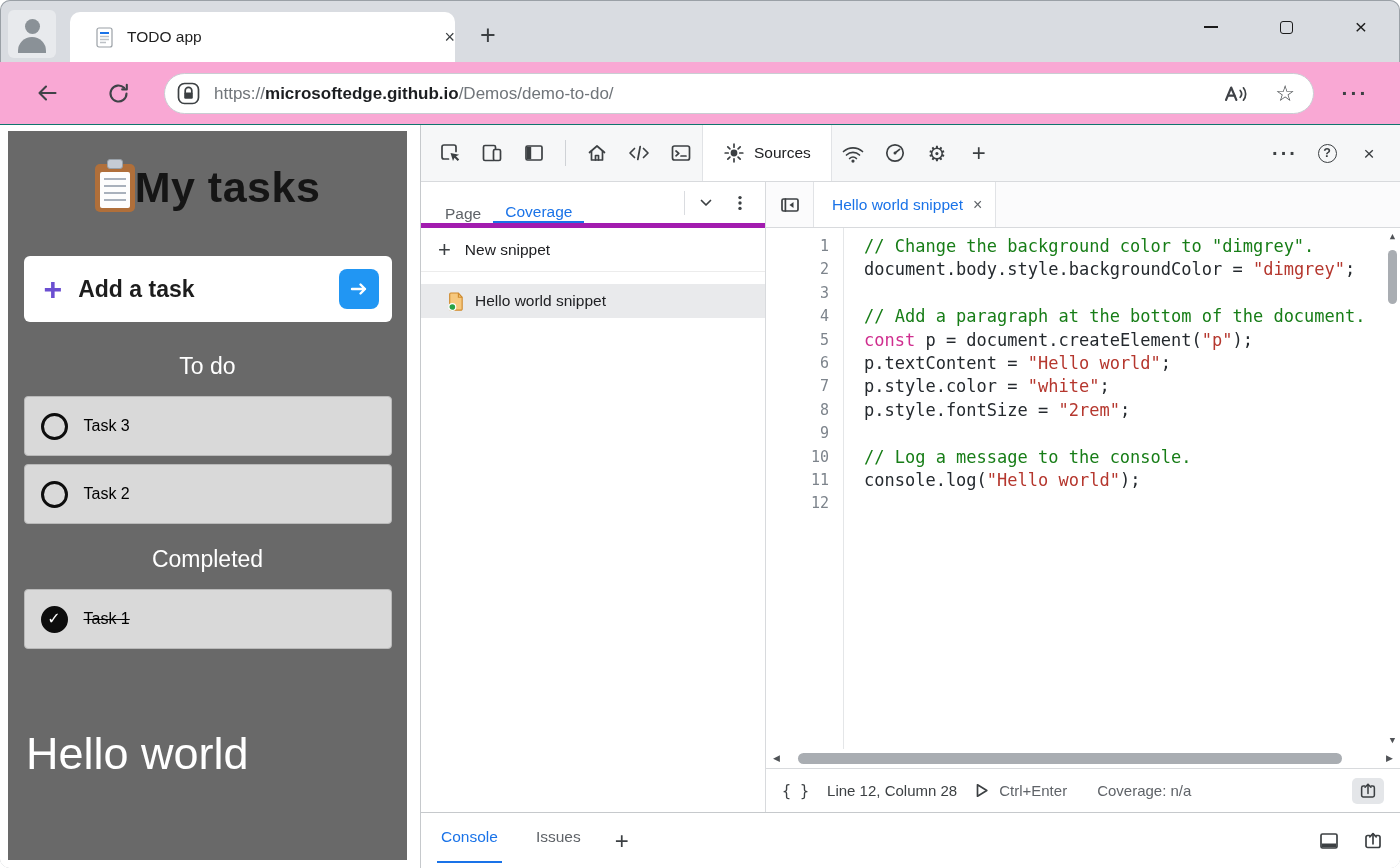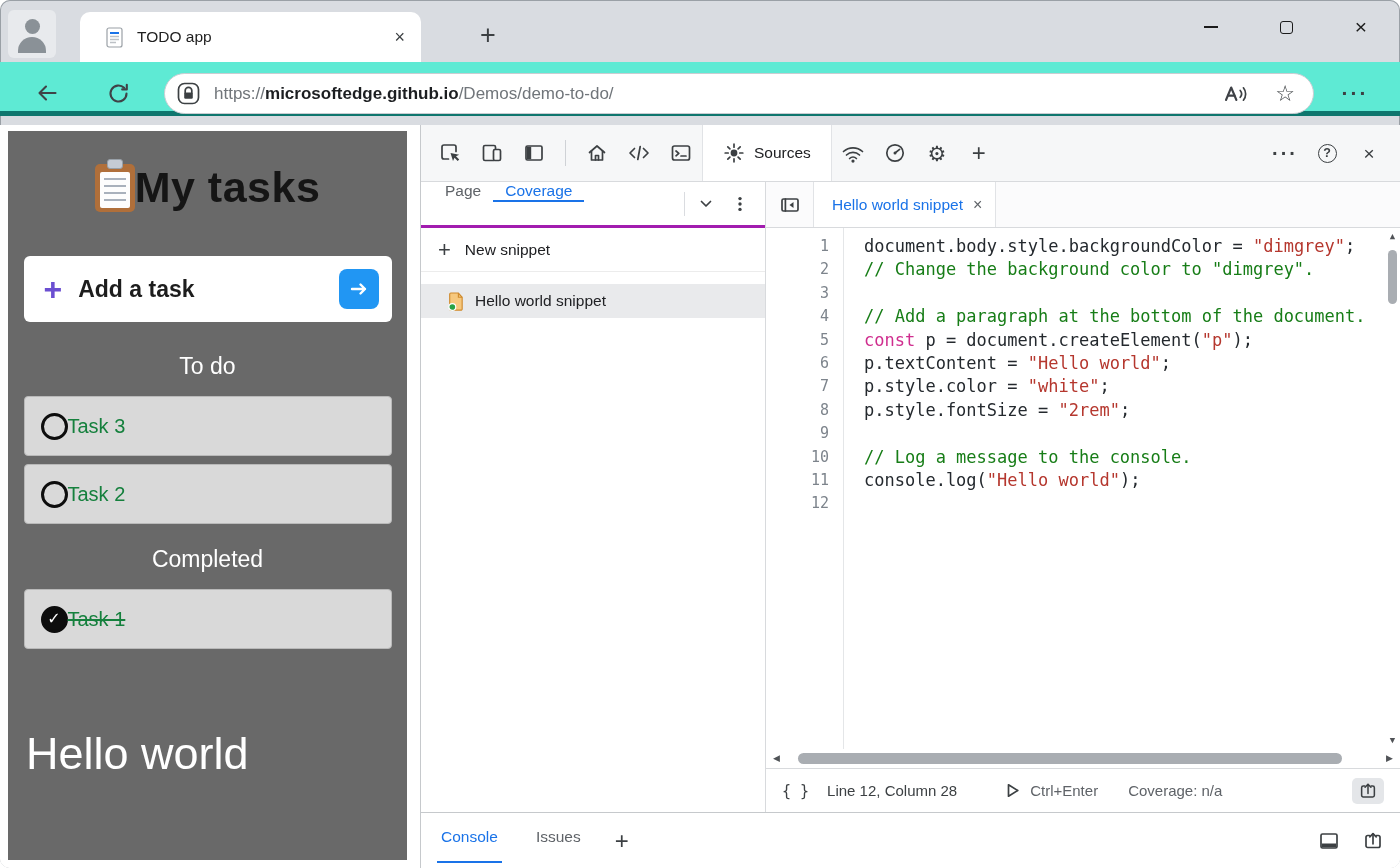--- a/index.html
+++ b/index.html
@@ -12,33 +12,33 @@
 
   #screen{position:relative;width:1400px;height:868px;border-radius:10px;overflow:hidden;
           background:#d9dce1;box-shadow:0 0 0 1px #9aa0a6 inset}
 
   
   .tabstrip{position:relative;height:62px}
   .avatar{position:absolute;left:8px;top:10px;width:48px;height:48px;border-radius:6px;background:#e8eaed;
           display:flex;flex-direction:column;align-items:center;overflow:hidden}
   .avatar .head{width:15px;height:15px;border-radius:50%;background:#8a9197;margin-top:9px}
   .avatar .torso{width:28px;height:16px;border-radius:14px 14px 0 0;background:#8a9197;margin-top:3px}
-  .tab{position:absolute;left:80px;top:12px;width:341px;height:50px;background:#fff;border-radius:10px 10px 0 0;
-       display:flex;align-items:center;padding:0 16px 0 26px}
+  .tab{position:absolute;left:70px;top:12px;width:385px;height:50px;background:#fff;border-radius:10px 10px 0 0;
+       display:flex;align-items:center;padding:0 0 0 26px}
   .tab-title{margin-left:14px;font-size:15.5px;color:#1f1f1f}
   .tab-close{margin-left:auto;font-size:18px;color:#3c4043;line-height:1}
   .newtab{position:absolute;left:466px;top:13px;width:44px;height:44px;display:flex;align-items:center;justify-content:center;
           font-size:27px;font-weight:300;color:#3c4043}
   .winbtn{position:absolute;top:4px;width:46px;height:46px;display:flex;align-items:center;justify-content:center;color:#1b1b1b}
   .winbtn.min{left:1188px}.winbtn.max{left:1263px}.winbtn.close{left:1338px;font-size:21px;font-weight:300}
   .minbar{width:14px;height:2px;background:#1b1b1b}
   .maxbox{width:13px;height:13px;border:1.7px solid #1b1b1b;border-radius:3px}
 
   
-  .toolbar{position:relative;height:54px;background:#5eead4;border-bottom:5px solid #0f766e}
+  .toolbar{position:relative;height:63px;background:#f9a8d4;border-bottom:1px solid #0f766e}
   .navbtn{position:absolute;top:9px;width:44px;height:44px;display:flex;align-items:center;justify-content:center}
   .navbtn.back{left:25px}.navbtn.refresh{left:96px}
   .omnibox{position:absolute;left:164px;top:11px;width:1150px;height:41px;border:1px solid #c9cdd2;border-radius:21px;
            background:#fff;display:flex;align-items:center;padding:0 18px 0 10px}
   .siteinfo{display:flex;margin-right:12px}
   .url{font-size:17px;color:#70757a;white-space:nowrap}
   .url .domain{color:#1c1e21;font-weight:700}
   .omni-right{margin-left:auto;display:flex;align-items:center;gap:26px}
   .star{font-size:22px;color:#3c4043;line-height:1}
   .menu3{position:absolute;left:1330px;top:9px;width:50px;height:44px;display:flex;align-items:center;justify-content:center;
@@ -64,42 +64,42 @@
              display:flex;align-items:center;justify-content:center}
   .section-label{text-align:center;color:#fff;font-size:23px;margin-top:31px}
   .section-label.done-label{margin-top:22px}
   .task-list{width:368px;margin:16px auto 0}
   .task-card{height:60px;background:#d9d9d9;border:1px solid #b9b9b9;border-radius:4px;display:flex;align-items:center;
              padding:0 16px;margin-bottom:8px}
   .task-checkbox{width:27px;height:27px;border:3px solid #0d0d0d;border-radius:50%;flex:none;
                  display:flex;align-items:center;justify-content:center}
   .task-checkbox.done{background:#0d0d0d}
   .chk{color:#fff;font-size:16px;font-weight:700;line-height:1}
-  .task-label{font-size:20px;color:#15803d}
+  .task-label{margin-left:16px;font-size:16px;color:#000000}
   .task-label.done{text-decoration:line-through}
   .app-output{position:absolute;left:18px;bottom:80px;font-size:45px;font-weight:400;color:#fff}
 
   
   .devtools{position:absolute;left:420px;top:0;right:0;height:100%;background:#fff;border-left:1px solid #c6c9cc}
   .dt-toolbar{height:57px;background:#f6f7f8;border-bottom:1px solid #d8dadd;display:flex;align-items:center;padding:0 10px 0 8px}
   .tbtn{width:42px;height:42px;display:flex;align-items:center;justify-content:center;flex:none}
   .tdivider{width:1px;height:26px;background:#cfd2d6;margin:0 10px;flex:none}
   .sources-tab{height:100%;display:flex;align-items:center;gap:9px;padding:0 20px;background:#fff;
                border-left:1px solid #e1e3e6;border-right:1px solid #e1e3e6;flex:none}
   .sources-label{font-size:15.5px;color:#202124}
   .dt-right{margin-left:auto;display:flex;align-items:center}
   .helpcirc{width:19px;height:19px;border:1.7px solid #3c4043;border-radius:50%;display:flex;align-items:center;
             justify-content:center;font-size:12.5px;font-weight:700;color:#3c4043}
   .gear-glyph{font-size:21px;color:#3c4043;line-height:1}
   .plus-glyph{font-size:24px;font-weight:300;color:#3c4043;line-height:1}
   .xglyph{font-size:19px;color:#3c4043;line-height:1}
   .dots-glyph{font-size:20px;letter-spacing:2px;font-weight:700;color:#3c4043;line-height:1}
 
   .dt-sidebar{position:absolute;left:0;top:57px;width:345px;bottom:56px;background:#fff;border-right:1px solid #d8dadd}
-  .side-tabs{height:46px;border-bottom:3px solid #a21caf;display:flex;align-items:flex-start;padding:0 8px 0 12px}
+  .side-tabs{height:46px;border-bottom:5px solid #a21caf;display:flex;align-items:flex-end;padding:0 8px 0 12px}
   .side-tab{display:flex;align-items:center;padding:0 12px;font-size:15.5px;color:#5f6368}
   .side-tab.active{color:var(--accent,#1a73e8);border-bottom:2px solid var(--accent,#1a73e8);font-weight:500}
   .side-spacer{flex:1}
   .vline{width:1px;height:24px;background:#dadce0;margin:auto 4px}
   .iconbtn{width:34px;height:34px;margin:auto 0;display:flex;align-items:center;justify-content:center}
   .new-snippet{height:44px;display:flex;align-items:center;padding:0 17px;border-bottom:1px solid #ececec}
   .ns-plus{font-size:22px;font-weight:300;color:#3c4043;margin-right:14px;line-height:1}
   .ns-label{font-size:15.5px;color:#202124}
   .snippet-item{margin-top:12px;height:34px;display:flex;align-items:center;padding:0 16px 0 27px;background:#e9eaec}
   .snippet-label{margin-left:10px;font-size:15.5px;color:#202124}
@@ -121,21 +121,21 @@
   .tok-string{color:var(--tok-string,#b5372e)}
   .tok-keyword{color:var(--tok-keyword,#cf2d8e)}
   .vscroll{position:absolute;right:0;top:0;bottom:0;width:15px;background:#fff;display:flex;flex-direction:column;
            align-items:center;justify-content:space-between;padding:4px 0}
   .sarrow{font-size:9px;color:#505357;line-height:1}
   .vthumb{position:absolute;top:22px;left:3px;width:9px;height:54px;border-radius:5px;background:#a9adb2}
   .hscroll{height:19px;flex:none;position:relative;display:flex;align-items:center;justify-content:space-between;padding:0 7px}
   .hthumb{position:absolute;left:32px;right:58px;top:4px;height:11px;border-radius:6px;background:#a9adb2}
   .statusbar{height:44px;flex:none;border-top:1px solid #d8dadd;display:flex;align-items:center;padding:0 16px}
   .braces{font-family:"DejaVu Sans Mono",monospace;font-size:15px;color:#3c4043;margin-right:18px}
-  .status-pos{font-size:15px;color:#3c4043;margin-right:46px}
+  .status-pos{font-size:15px;color:#3c4043;margin-right:15px}
   .status-short{font-size:15px;color:#5f6368;margin:0 30px 0 8px}
   .status-cov{font-size:15px;color:#5f6368}
   .overlaybtn{margin-left:auto;width:32px;height:26px;border-radius:5px;background:#e4e6e9;
               display:flex;align-items:center;justify-content:center}
 
   .dt-drawer{position:absolute;left:0;right:0;bottom:0;height:56px;border-top:1px solid #c6c9cc;background:#fff;
              display:flex;align-items:stretch;padding:0 16px}
   .drawer-tab{display:flex;align-items:center;padding:0 4px;margin:0 30px 5px 0;font-size:15.5px;color:#5f6368;
               border-bottom:2px solid transparent}
   .drawer-tab.active{color:var(--accent,#1a73e8);border-bottom-color:var(--accent,#1a73e8)}
@@ -403,22 +403,22 @@
               <div class="ln">5</div>
               <div class="ln">6</div>
               <div class="ln">7</div>
               <div class="ln">8</div>
               <div class="ln">9</div>
               <div class="ln">10</div>
               <div class="ln">11</div>
               <div class="ln">12</div>
             </div>
           <div class="code-col">
+              <div class="code-line"><span class="tok-comment">// Change the background color to "dimgrey".</span></div>
               <div class="code-line"><span class="tok-plain">document.body.style.backgroundColor = </span><span class="tok-string">"dimgrey"</span><span class="tok-plain">;</span></div>
-              <div class="code-line"><span class="tok-comment">// Change the background color to "dimgrey".</span></div>
               <div class="code-line">&nbsp;</div>
               <div class="code-line"><span class="tok-comment">// Add a paragraph at the bottom of the document.</span></div>
               <div class="code-line"><span class="tok-keyword">const</span><span class="tok-plain"> p = document.createElement(</span><span class="tok-string">"p"</span><span class="tok-plain">);</span></div>
               <div class="code-line"><span class="tok-plain">p.textContent = </span><span class="tok-string">"Hello world"</span><span class="tok-plain">;</span></div>
               <div class="code-line"><span class="tok-plain">p.style.color = </span><span class="tok-string">"white"</span><span class="tok-plain">;</span></div>
               <div class="code-line"><span class="tok-plain">p.style.fontSize = </span><span class="tok-string">"2rem"</span><span class="tok-plain">;</span></div>
               <div class="code-line">&nbsp;</div>
               <div class="code-line"><span class="tok-comment">// Log a message to the console.</span></div>
               <div class="code-line"><span class="tok-plain">console.log(</span><span class="tok-string">"Hello world"</span><span class="tok-plain">);</span></div>
             </div>

